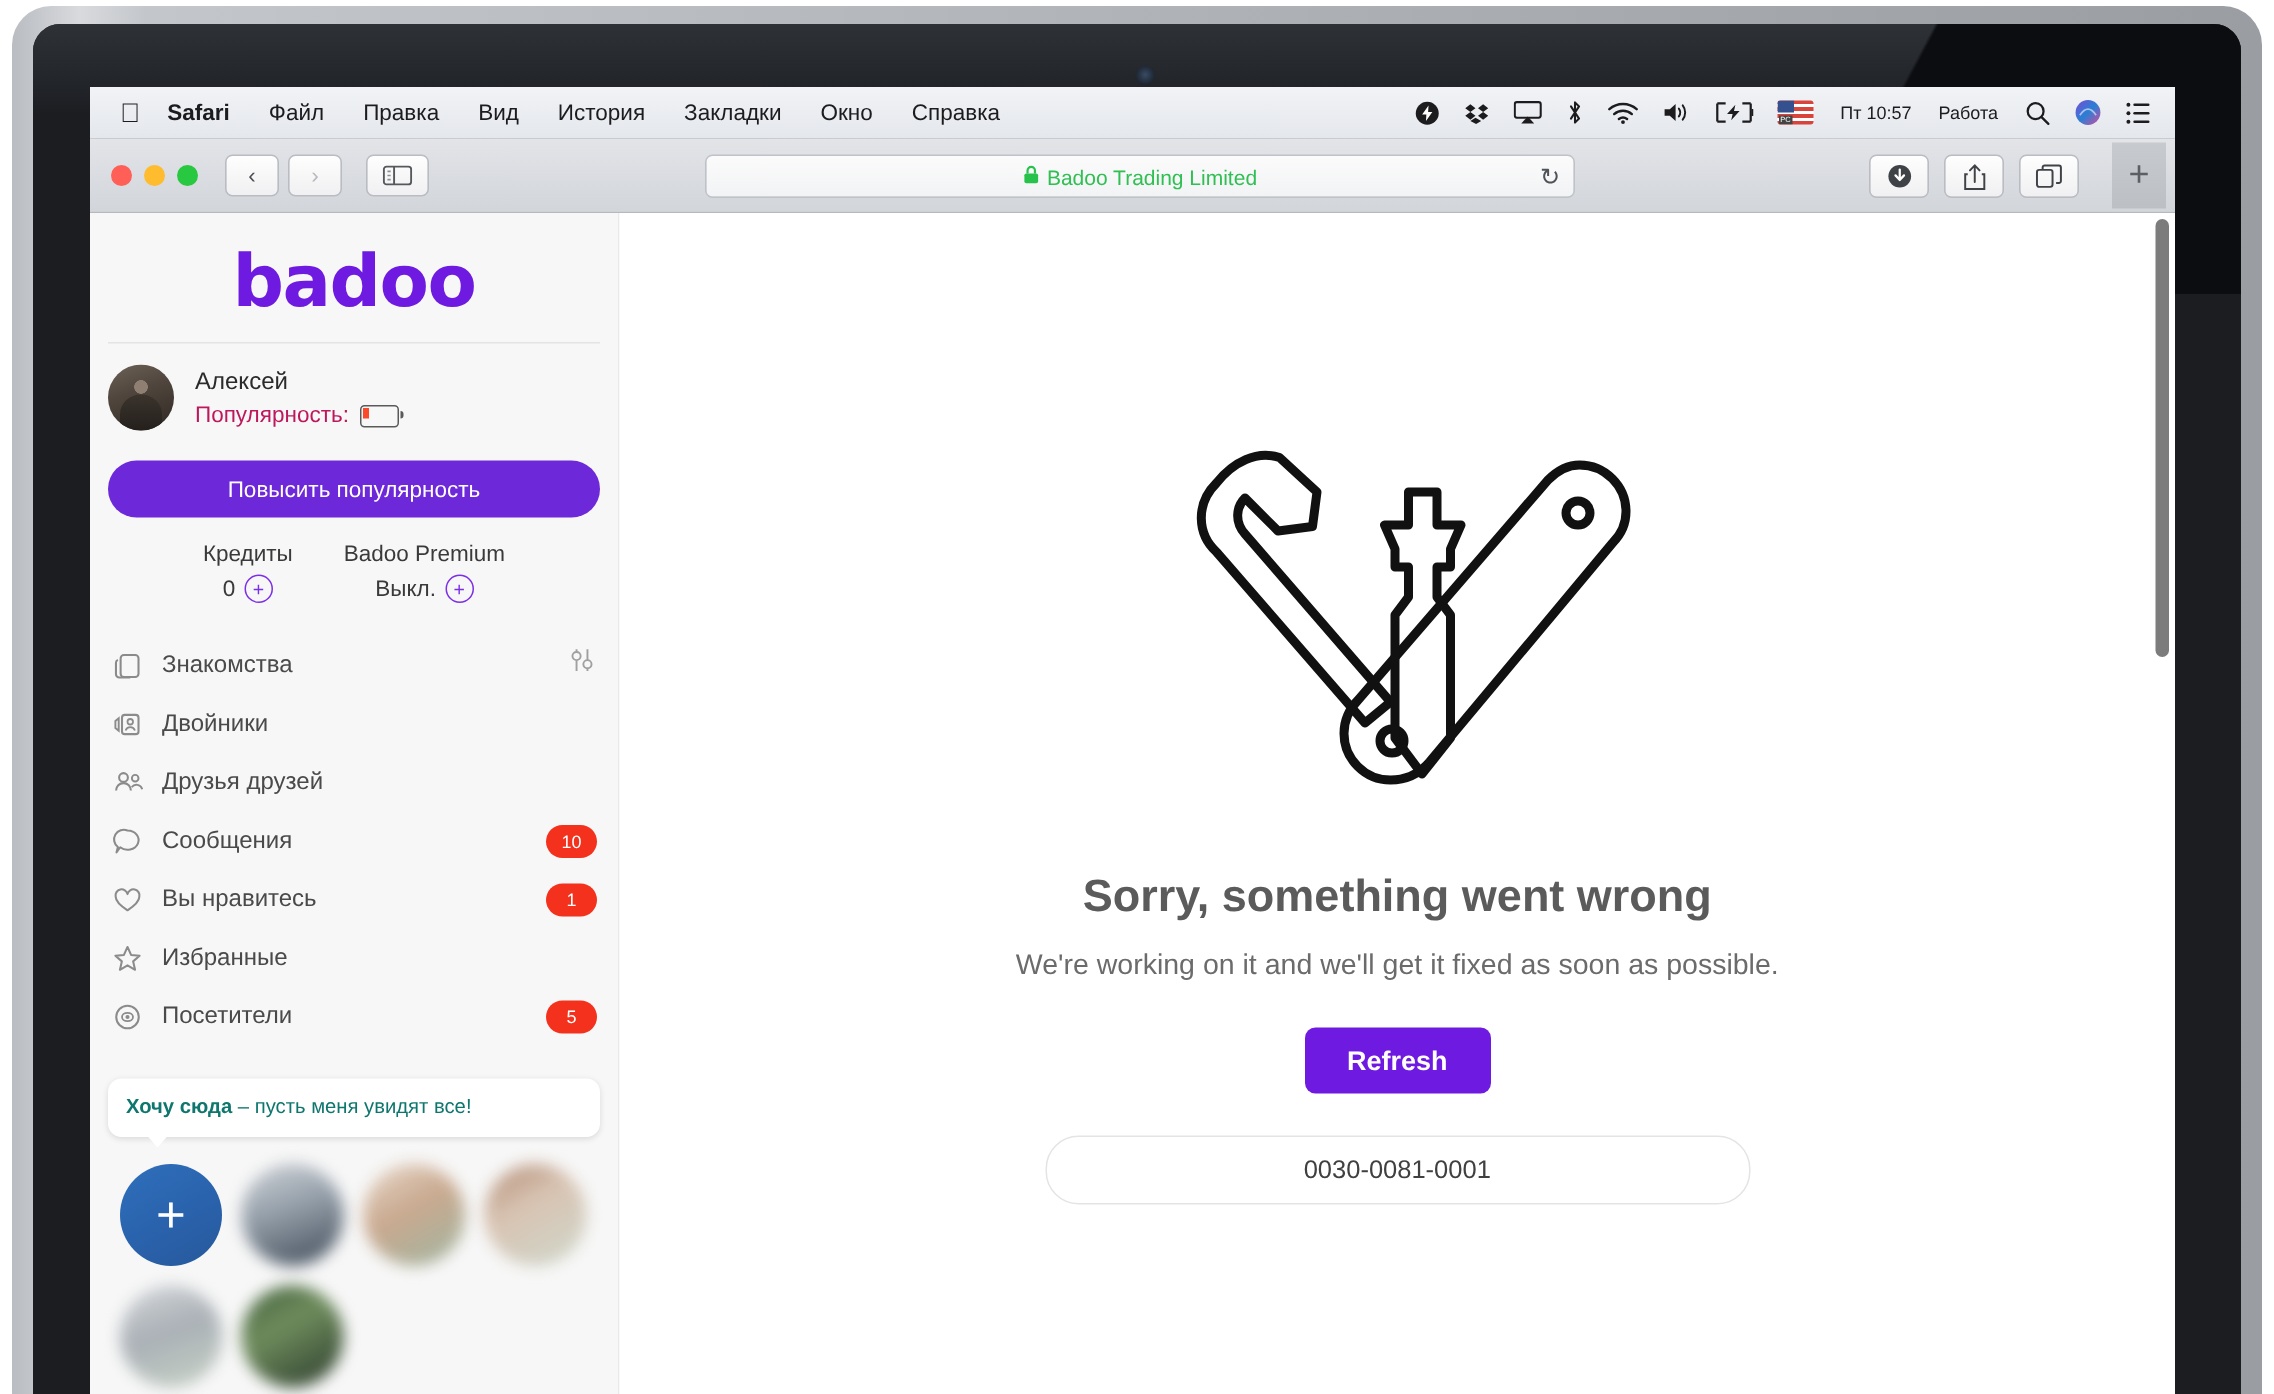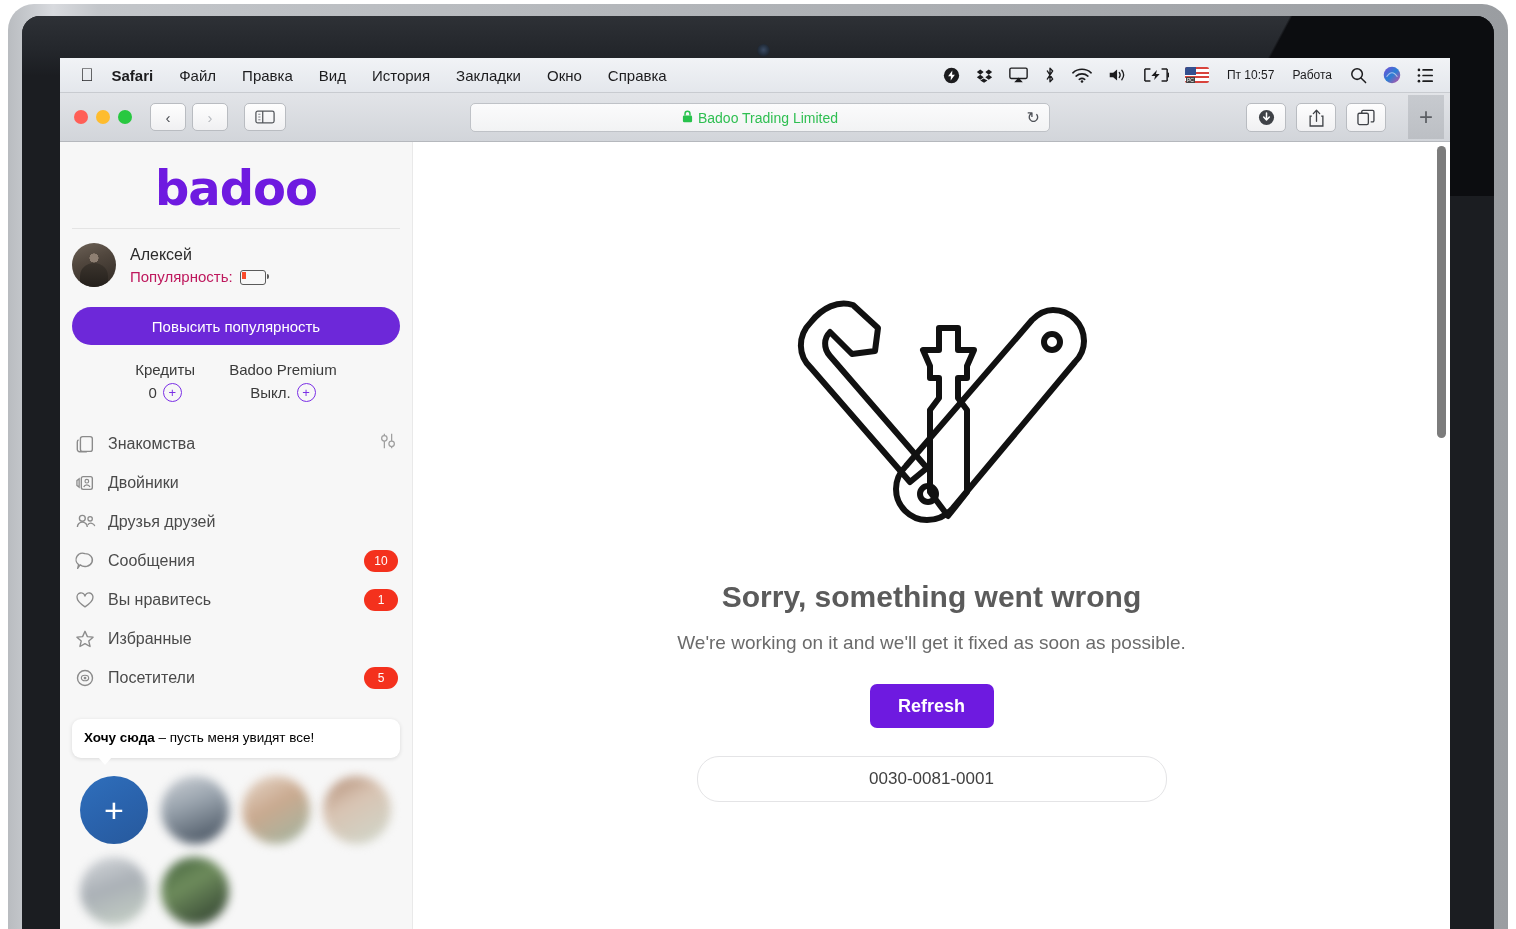--- a/index.html
+++ b/index.html
@@ -143,21 +143,21 @@
   .navrow .lb{font-size:16px;color:#4a4a4a;}
   .navrow.active .lb{color:#6e1ae0;}
   .navrow.active .ic{color:#6e1ae0;}
   .badge{
     margin-left:auto;background:#f4311d;color:#fff;border-radius:11px;min-width:22px;height:22px;
     font-size:12px;display:flex;align-items:center;justify-content:center;padding:0 6px;
   }
   .filtic{margin-left:auto;color:#a0a0a0;}
   .tip{
     margin:22px 12px 0 12px;background:#fff;border-radius:9px;padding:10px 12px 11px 12px;
-    box-shadow:0 1px 4px rgba(0,0,0,.12);font-size:13.5px;color:#000000;line-height:1.35;position:relative;
+    box-shadow:0 1px 4px rgba(0,0,0,.12);font-size:13.5px;color:#0f766e;line-height:1.35;position:relative;
   }
   .tip b{font-weight:bold;}
   .tip:after{content:"";position:absolute;left:26px;bottom:-7px;width:0;height:0;
     border-left:7px solid transparent;border-right:7px solid transparent;border-top:8px solid #fff;}
   .grid{display:flex;flex-wrap:wrap;gap:13px;padding:18px 0 0 20px;}
   .cell{width:68px;height:68px;border-radius:50%;overflow:hidden;position:relative;flex:none;}
   .addcell{background:linear-gradient(150deg,#2f6fbc 0%,#2a63ad 50%,#27599c 100%);
     display:flex;align-items:center;justify-content:center;color:#fff;font-size:34px;font-weight:300;line-height:1;}
   .ph1{background:linear-gradient(160deg,#cfd3d8 0%,#9aa4ae 40%,#3e4a58 100%);filter:blur(5px);}
   .ph2{background:linear-gradient(150deg,#e8d9cc 0%,#c9a98f 45%,#9fb6a2 100%);filter:blur(5px);}

